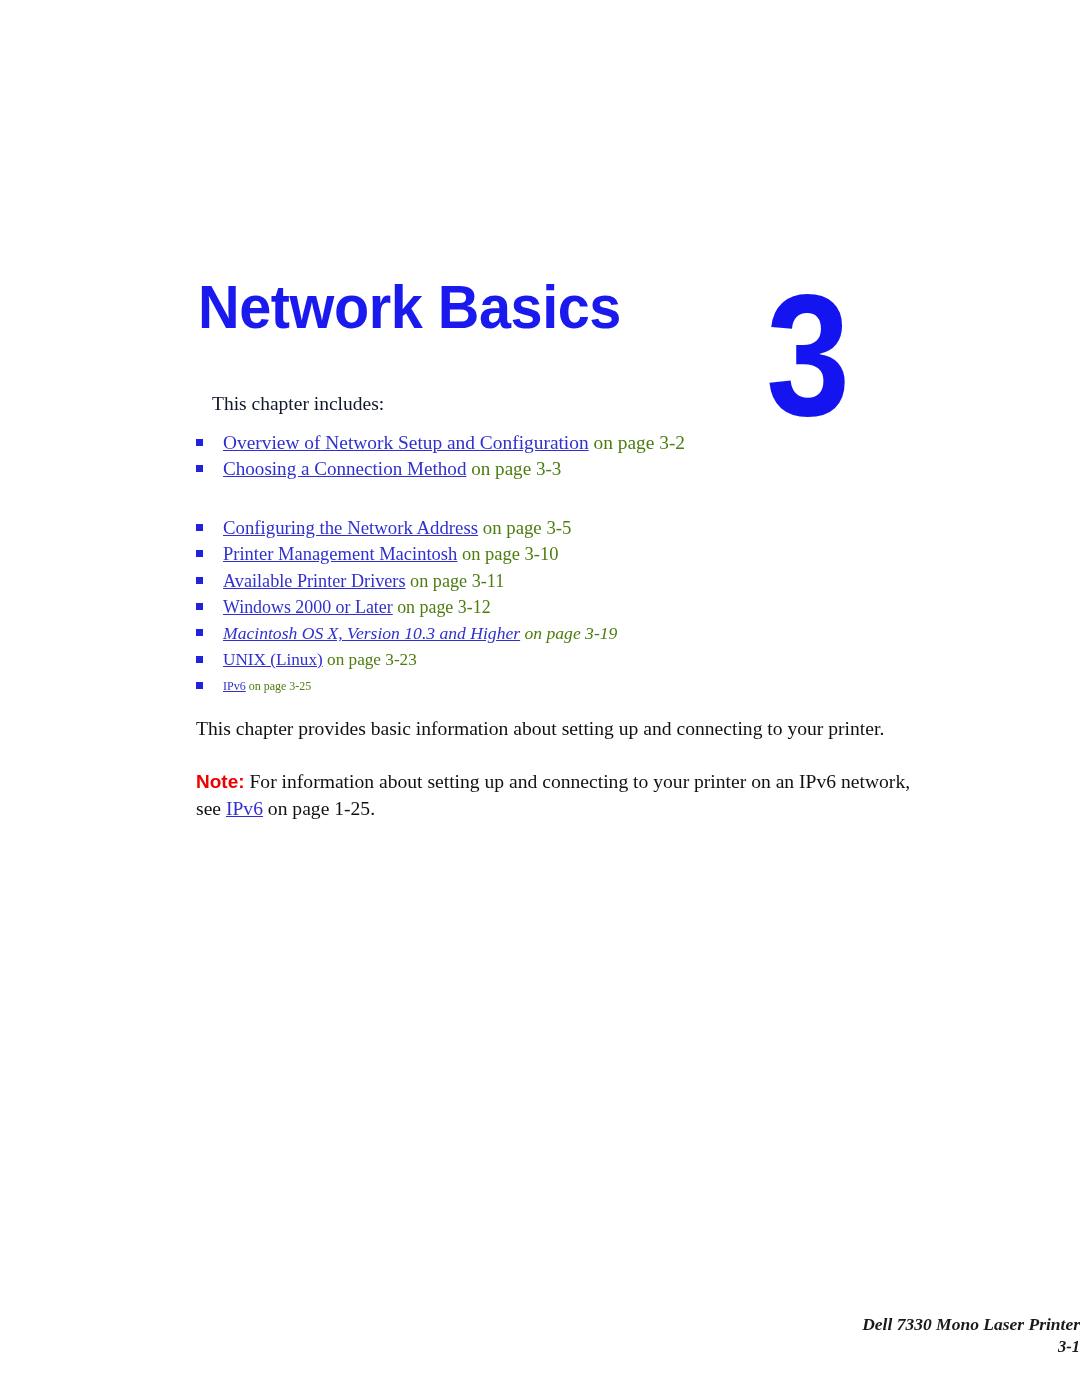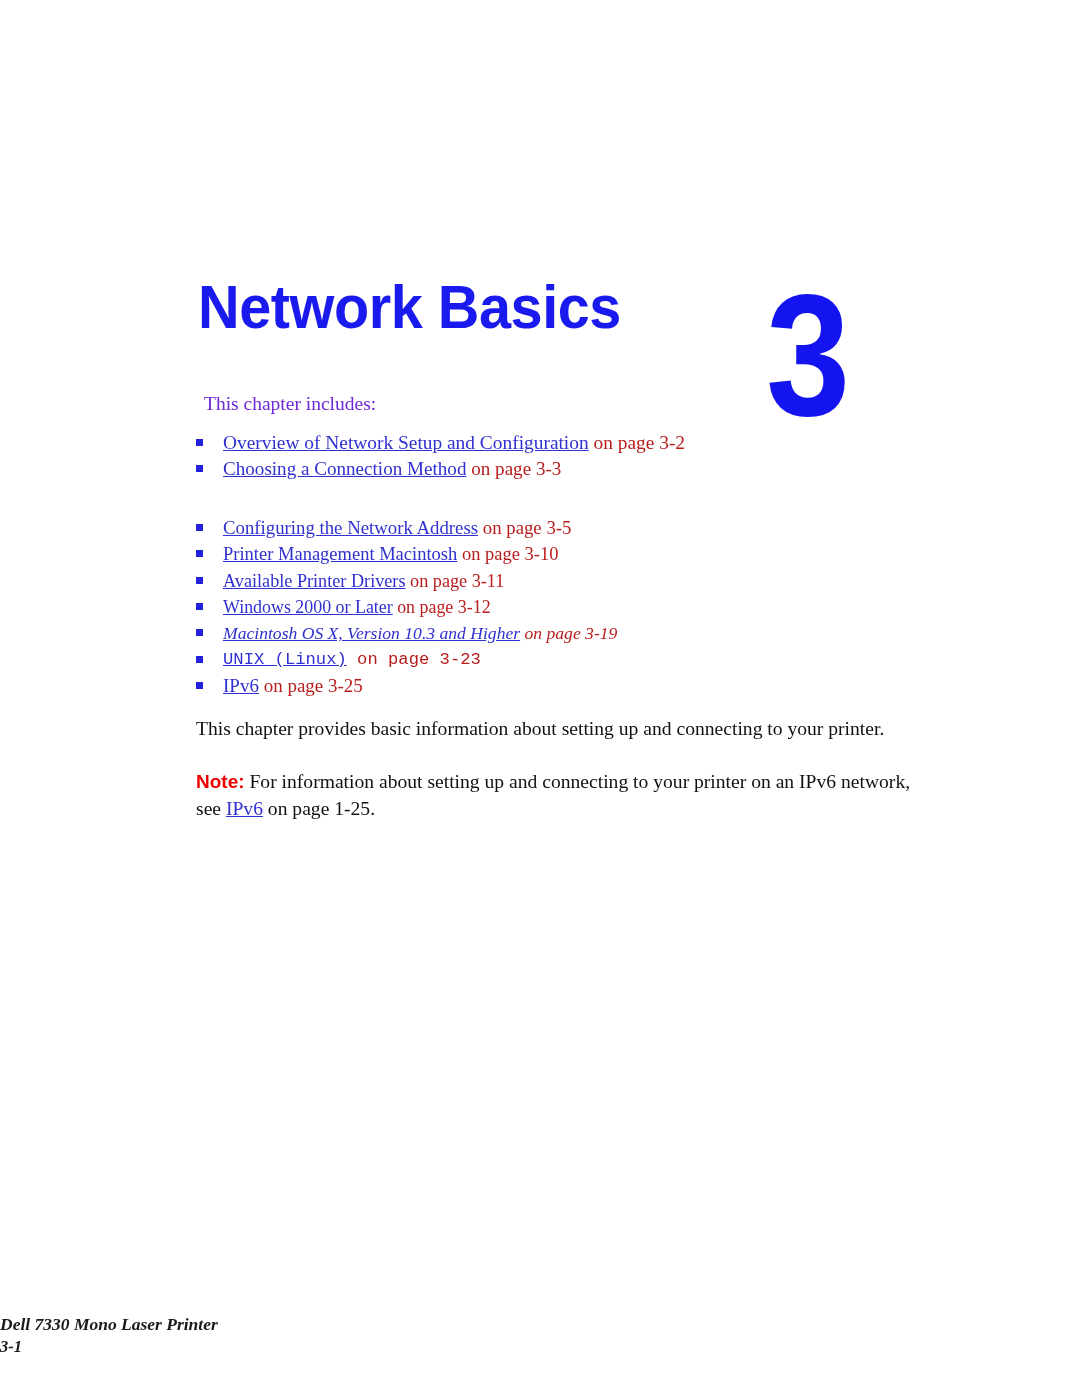--- a/index.html
+++ b/index.html
@@ -63,22 +63,22 @@
   .content {
     position: absolute;
     left: 196px;
     top: 392px;
     width: 724px;
   }
 
   .intro-line {
     font-size: 19.5px;
     line-height: 24px;
-    color: #6d28d9;
-    margin: 0 0 14px 8px;
+    color: #0f172a;
+    margin: 0 0 14px 16px;
   }
 
   .toc-list {
     list-style: none;
     margin: 0;
     padding: 0;
   }
   .toc-item {
     position: relative;
     padding-left: 27px;
@@ -92,33 +92,33 @@
     top: 9px;
     width: 7px;
     height: 7px;
     background: #2222dd;
     display: block;
   }
   .toc-link {
     color: #3030d0;
   }
   .toc-page {
-    color: #b91c1c;
+    color: #4d7c0f;
   }
 
   
   .toc-item.s0 { font-size: 19.4px; }
   .toc-item.s1 { font-size: 19.1px; }
   .toc-item.s2 { font-size: 18.8px; margin-top: 32px; }
   .toc-item.s3 { font-size: 18.5px; }
   .toc-item.s4 { font-size: 18.2px; }
   .toc-item.s5 { font-size: 17.9px; }
   .toc-item.s6 { font-size: 17.6px; font-style: italic; }
-  .toc-item.s7 { font-size: 17.2px; font-family: Liberation Mono, monospace; }
-  .toc-item.s8 { font-size: 19px; }
+  .toc-item.s7 { font-size: 17.2px; }
+  .toc-item.s8 { font-size: 12px; }
 
   .body-paragraph {
     margin: 16px 0 12px 0;
     font-size: 19.6px;
     line-height: 25px;
     color: #111111;
   }
 
   .note-block {
     margin: 27px 0 0 0;
@@ -135,21 +135,21 @@
   .note-link {
     color: #3030d0;
   }
 
   
   .footer {
     position: absolute;
     left: 0;
     top: 1312px;
     width: 1080px;
-    text-align: left;
+    text-align: right;
     font-family: "Liberation Serif", "DejaVu Serif", serif;
     font-style: italic;
     font-weight: bold;
     font-size: 17.5px;
     line-height: 24px;
     color: #1a1a1a;
   }
   .footer-page {
     display: block;
     font-size: 16.5px;

